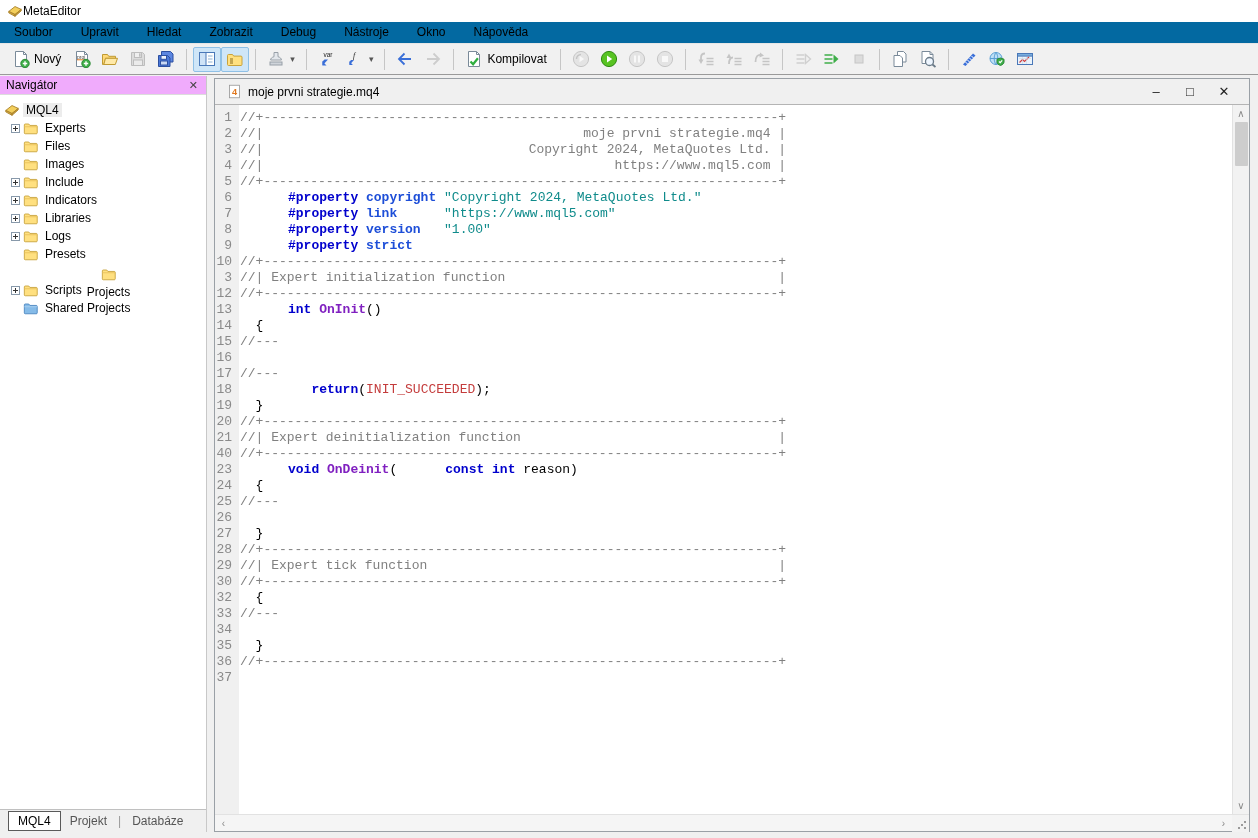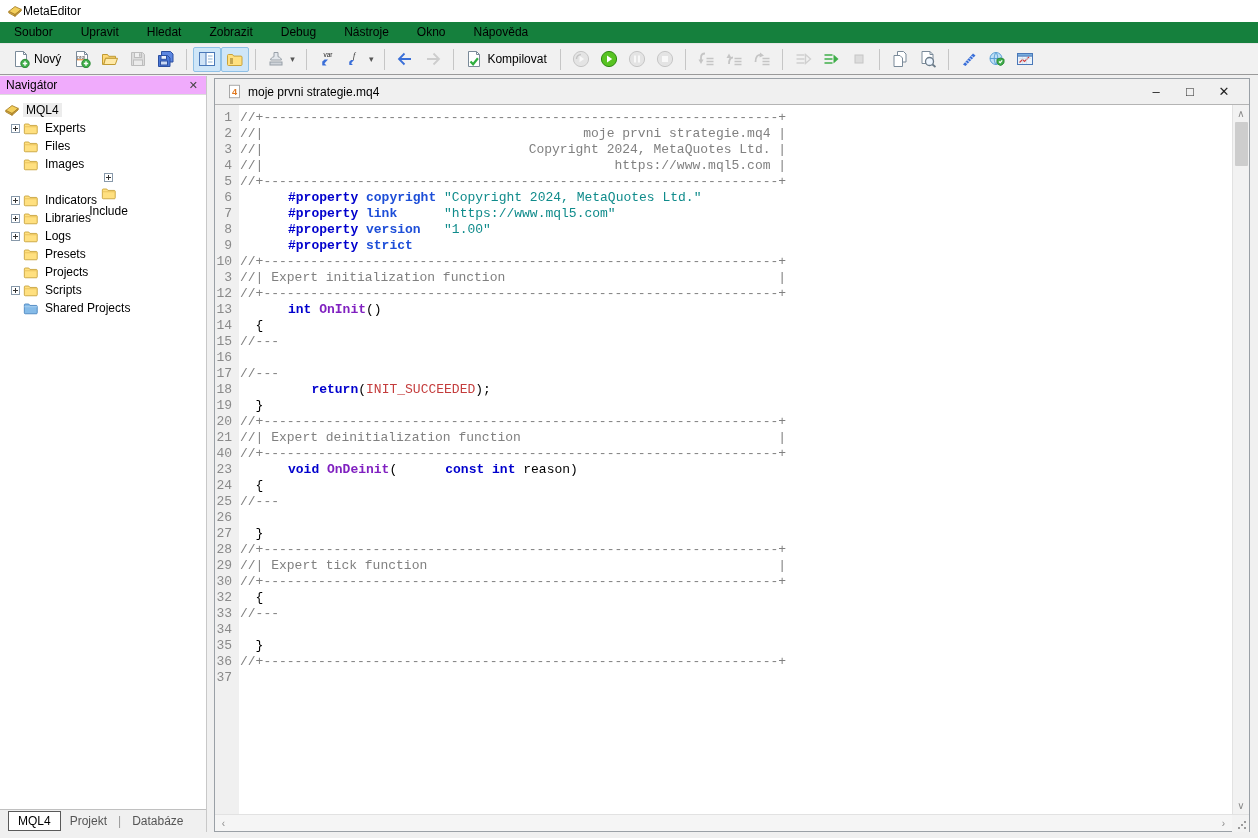--- a/index.html
+++ b/index.html
@@ -5,21 +5,21 @@
   * { box-sizing: border-box; margin: 0; padding: 0; }
   html,body { width:1258px; height:838px; overflow:hidden; }
   body { font-family:"Liberation Sans",sans-serif; font-size:12px; background:#f0f0f0; color:#000; position:relative; }
 
   
   .titlebar { height:22px; background:#ffffff; display:flex; align-items:center; gap:0; padding-left:7px; }
   .titlebar .icon svg { width:16px; height:16px; display:block; }
   .title-text { font-size:12px; }
 
   
-  .menubar { height:22px; background:#15803d; display:flex; align-items:stretch; border-bottom:1px solid #e6e6e6; }
+  .menubar { height:22px; background:#0369a1; display:flex; align-items:stretch; border-bottom:1px solid #e6e6e6; }
   .menu-item { padding:0 14px; line-height:21px; cursor:default; }
 
   
   .toolbar { height:31px; background:#f1f1f1; border-bottom:1px solid #9a9a9a; display:flex; align-items:center; padding-left:4px; }
   .tb-group { display:flex; align-items:center; padding:0 3px; }
   .tb-sep { width:1px; height:21px; background:#c6c6c6; margin:0 3px; }
   .tb-btn { display:flex; align-items:center; gap:4px; height:25px; padding:2px 4px; border:1px solid transparent; border-radius:2px;text-align:center; }
   .tb-btn.active { background:#cfe6f8; border-color:#8fc0e6; }
   .tb-btn.disabled { opacity:.5; }
   .tb-btn .icon svg { width:18px; height:18px; display:block; }
@@ -446,21 +446,21 @@
         <div class="tree-row" style="padding-left: 7px;">
           <span class="spacer"></span>
           <span class="icon">
             <svg viewBox="0 0 18 18" xmlns="http://www.w3.org/2000/svg">
               <path d="M1.5 5.5c0-.6.4-1 1-1h4l1.2 1.6h7.3c.6 0 1 .4 1 1v7.4c0 .6-.4 1-1 1h-12.5c-.6 0-1-.4-1-1z" fill="#ffe080" stroke="#c8a23c"></path>
               <path d="M1.5 7.6h14.5" stroke="#e8c05a"></path>
             </svg>
           </span>
           <span class="tree-label">Images</span>
         </div>
-        <div class="tree-row" style="padding-left: 7px; flex-direction: column;">
+        <div class="tree-row" style="padding-left: 7px;">
           <span class="expander">
             <svg viewBox="0 0 9 9" xmlns="http://www.w3.org/2000/svg">
               <rect x="0.5" y="0.5" width="8" height="8" fill="#fff" stroke="#8899aa"></rect>
               <path d="M2 4.5h5M4.5 2v5" stroke="#333"></path>
             </svg>
           </span>
           <span class="icon">
             <svg viewBox="0 0 18 18" xmlns="http://www.w3.org/2000/svg">
               <path d="M1.5 5.5c0-.6.4-1 1-1h4l1.2 1.6h7.3c.6 0 1 .4 1 1v7.4c0 .6-.4 1-1 1h-12.5c-.6 0-1-.4-1-1z" fill="#ffe080" stroke="#c8a23c"></path>
               <path d="M1.5 7.6h14.5" stroke="#e8c05a"></path>
@@ -516,21 +516,21 @@
         <div class="tree-row" style="padding-left: 7px;">
           <span class="spacer"></span>
           <span class="icon">
             <svg viewBox="0 0 18 18" xmlns="http://www.w3.org/2000/svg">
               <path d="M1.5 5.5c0-.6.4-1 1-1h4l1.2 1.6h7.3c.6 0 1 .4 1 1v7.4c0 .6-.4 1-1 1h-12.5c-.6 0-1-.4-1-1z" fill="#ffe080" stroke="#c8a23c"></path>
               <path d="M1.5 7.6h14.5" stroke="#e8c05a"></path>
             </svg>
           </span>
           <span class="tree-label">Presets</span>
         </div>
-        <div class="tree-row" style="padding-left: 7px;">
+        <div class="tree-row" style="padding-left: 7px; flex-direction: column;">
           <span class="spacer"></span>
           <span class="icon">
             <svg viewBox="0 0 18 18" xmlns="http://www.w3.org/2000/svg">
               <path d="M1.5 5.5c0-.6.4-1 1-1h4l1.2 1.6h7.3c.6 0 1 .4 1 1v7.4c0 .6-.4 1-1 1h-12.5c-.6 0-1-.4-1-1z" fill="#ffe080" stroke="#c8a23c"></path>
               <path d="M1.5 7.6h14.5" stroke="#e8c05a"></path>
             </svg>
           </span>
           <span class="tree-label">Projects</span>
         </div>
         <div class="tree-row" style="padding-left: 7px;">

